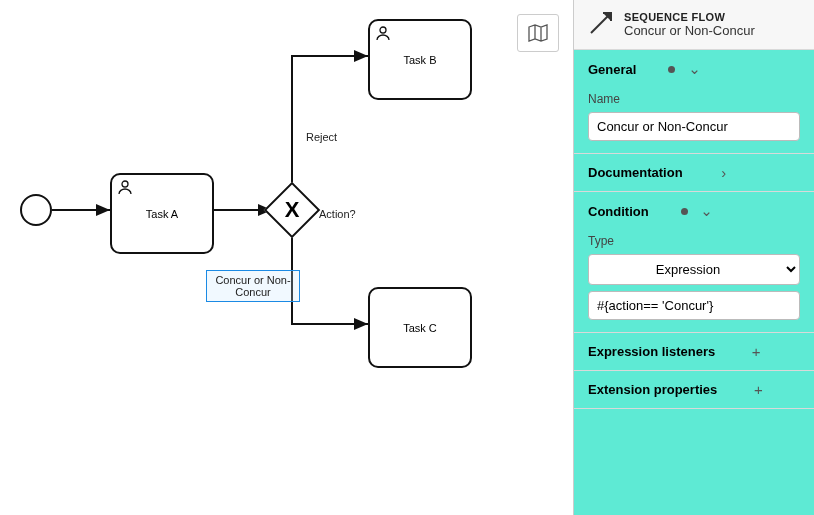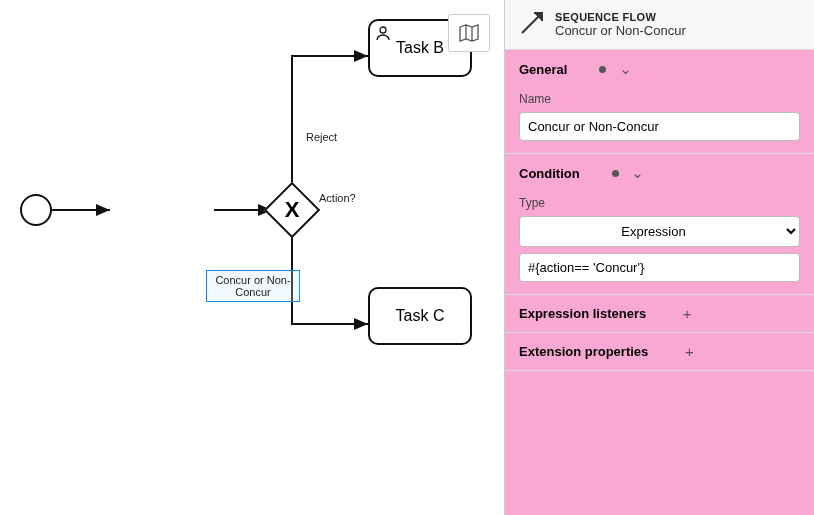--- a/index.html
+++ b/index.html
@@ -1,37 +1,37 @@
 <!DOCTYPE html>
 <html><head>
 <meta charset="utf-8">
 <style>
   * { box-sizing: border-box; margin: 0; padding: 0; }
   body { font-family: -apple-system, BlinkMacSystemFont, "Segoe UI", Arial, sans-serif; font-size: 13px; color: #000; }
   .app { display: flex; width: 814px; height: 515px; }
   .canvas { position: relative; flex: 1; background: #fff; }
-  .panel { width: 310px; border-left: 1px solid #ccc; background: #f9a8d4; display: flex; flex-direction: column; overflow-y: auto; }
+  .panel { width: 241px; border-left: 1px solid #ccc; background: #5eead4; display: flex; flex-direction: column; overflow-y: auto; }
   .panel-header { display: flex; align-items: center; padding: 10px 14px; background: #f7f7f7; border-bottom: 1px solid #d9d9d9; gap: 10px; }
   .panel-header-icon svg { width: 26px; height: 26px; }
   .panel-header-text { display: flex; flex-direction: column; }
   .panel-header-type { font-size: 11px; font-weight: 700; letter-spacing: 0.3px; color: #222; }
   .panel-header-name { font-size: 13px; color: #333; }
   .section { border-bottom: 1px solid #d9d9d9; }
   .section-header { display: flex; align-items: center; justify-content: flex-start; padding: 10px 14px; cursor: pointer; gap: 32px; }
   .section-title { font-weight: 700; font-size: 13px; }
   .section-header-right { display: flex; align-items: center; gap: 10px; }
   .dot { width: 7px; height: 7px; background: #555; border-radius: 50%; display: inline-block; }
   .chevron, .plus { font-size: 15px; color: #555; width: 18px; text-align: center; }
   .section-body { padding: 0 14px 12px 14px; display: flex; flex-direction: column; gap: 6px; }
   .field-label { font-size: 12px; color: #444; margin-top: 4px; }
   .text-input, .select-input { width: 100%; padding: 6px 8px; border: 1px solid #bbb; border-radius: 4px; font-size: 13px; background: #fff; }
   .select-input { appearance: auto; text-align: center; }
   
   .start-event { position: absolute; width: 32px; height: 32px; border: 2px solid #111; border-radius: 50%; background: #fff; }
-  .task { position: absolute; width: 104px; height: 58px; border: 2px solid #111; border-radius: 10px; background: #fff; display: flex; align-items: center; justify-content: center; font-size: 16px; }
+  .task { position: absolute; width: 104px; height: 81px; border: 2px solid #111; border-radius: 10px; background: #fff; display: flex; align-items: center; justify-content: center; font-size: 11px; }
   .task .user-icon { position: absolute; top: 4px; left: 5px; }
   .gateway { position: absolute; width: 40px; height: 40px; }
   .gateway .diamond { width: 40px; height: 40px; transform: rotate(45deg); border: 2px solid #111; background: #fff; }
   .gateway .x { position: absolute; top: 0; left: 0; width: 40px; height: 40px; display: flex; align-items: center; justify-content: center; font-size: 22px; font-weight: 900; }
   .edge-label { position: absolute; font-size: 11px; color: #222; text-align: center; }
   .edge-label.selected { border: 1px solid #1b8ae4; background: rgba(200,230,255,0.25); padding: 3px 3px; box-sizing: content-box;}
   .minimap { position: absolute; width: 42px; height: 38px; border: 1px solid #ccc; border-radius: 3px; display: flex; align-items: center; justify-content: center; background:#fff; }
   svg.lines { position: absolute; top: 0; left: 0; width: 100%; height: 100%; pointer-events: none; }
 </style>
 </head>
@@ -51,26 +51,35 @@
 
       <line x1="214" y1="210" x2="272" y2="210" stroke="#111" stroke-width="2" marker-end="url(#arrow)"></line>
 
       <polyline points="292,190 292,56 368,56" fill="none" stroke="#111" stroke-width="2" marker-end="url(#arrow)"></polyline>
 
       <polyline points="292,230 292,324 368,324" fill="none" stroke="#111" stroke-width="2" marker-end="url(#arrow)"></polyline>
     </svg>
 
     <div class="start-event" style="left:20px; top:194px;"></div>
 
+    <div class="task" style="left:110px; top:173px;">
+      <span class="user-icon">
+        <svg width="16" height="16" viewBox="0 0 16 16">
+            <circle cx="8" cy="5" r="3" fill="none" stroke="#111" stroke-width="1.3"></circle>
+            <path d="M2 15c0-3 3-5 6-5s6 2 6 5" fill="none" stroke="#111" stroke-width="1.3"></path>
+          </svg>
+      </span>
+      <span>Task A</span>
+    </div>
 
     <div class="gateway" style="left:272px; top:190px;">
       <div class="diamond"></div>
       <div class="x">X</div>
     </div>
-    <div class="edge-label" style="left:319px; top:192px;text-align:right;">Action?</div>
+    <div class="edge-label" style="left:319px; top:208px;text-align:right;">Action?</div>
 
     <div class="edge-label" style="left:306px; top:131px;">Reject</div>
 
     <div class="edge-label selected" style="left:206px; top:270px; width:86px;">Concur or Non-Concur</div>
 
     <div class="task" style="left:368px; top:19px;">
       <span class="user-icon">
         <svg width="16" height="16" viewBox="0 0 16 16">
             <circle cx="8" cy="5" r="3" fill="none" stroke="#111" stroke-width="1.3"></circle>
             <path d="M2 15c0-3 3-5 6-5s6 2 6 5" fill="none" stroke="#111" stroke-width="1.3"></path>
@@ -111,20 +120,28 @@
           <span class="dot"></span>
           <span class="chevron">⌄</span>
         </span>
       </div>
       <div class="section-body">
         <span class="field-label">Name</span>
         <input class="text-input" value="Concur or Non-Concur" style="">
       </div>
     </div>
 
+    <div class="section">
+      <div class="section-header">
+        <span class="section-title">Documentation</span>
+        <span class="section-header-right">
+          <span class="chevron">›</span>
+        </span>
+      </div>
+    </div>
 
     <div class="section">
       <div class="section-header">
         <span class="section-title">Condition</span>
         <span class="section-header-right">
           <span class="dot"></span>
           <span class="chevron">⌄</span>
         </span>
       </div>
       <div class="section-body">

